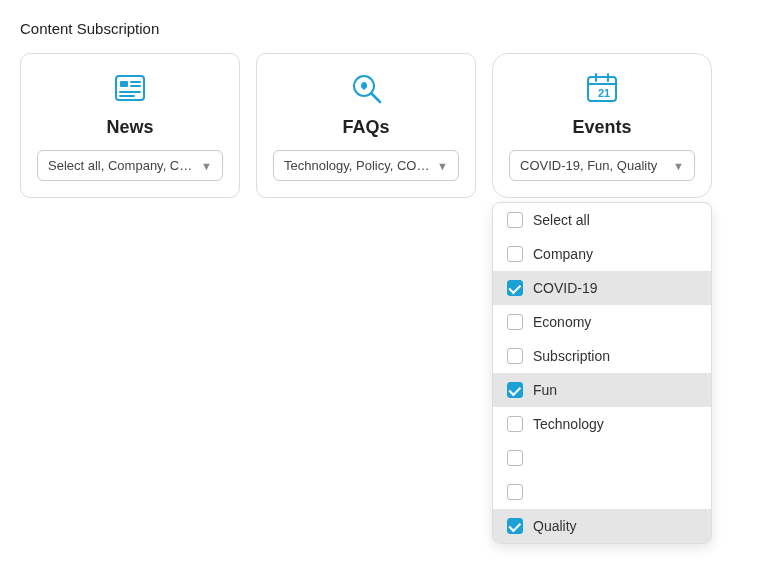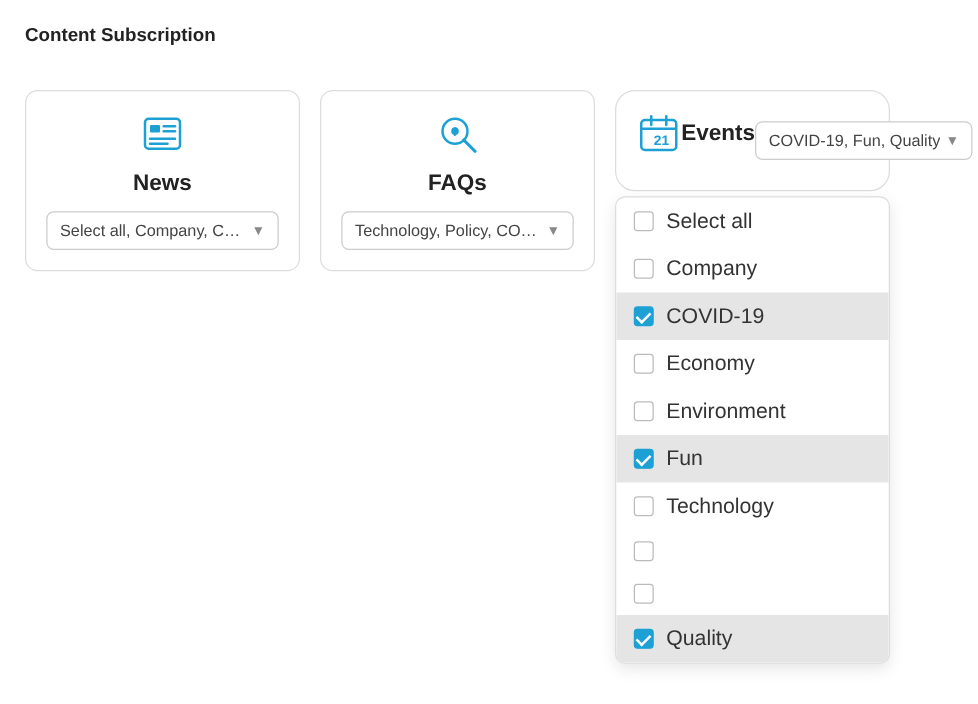--- a/index.html
+++ b/index.html
@@ -7,22 +7,22 @@
       font-family: -apple-system, BlinkMacSystemFont, 'Segoe UI', sans-serif;
       background: #fff;
       color: #333;
       font-size: 14px;
       padding: 20px;
       width: 782px;
       min-height: 563px;
     }
     .page-title {
       font-size: 15px;
-      font-weight: 700;
-      margin-bottom: 35px;
+      font-weight: 400;
+      margin-bottom: 16px;
       color: #222;
     }
     .cards-row {
       display: flex;
       gap: 16px;
       align-items: flex-start;
     }
     .card {
       border: 1px solid #ddd;
       border-radius: 10px;
@@ -77,38 +77,39 @@
       flex-direction: column;
       align-items: center;
       position: relative;
     }
     .events-card {
       border: 1px solid #ddd;
       border-radius: 16px;
       padding: 16px;
       width: 220px;
       display: flex;
+      flex-direction: column;
       align-items: center;
       background: #fff;
     }
     .dropdown-panel {
       width: 220px;
       border: 1px solid #ddd;
       border-radius: 8px;
       background: #fff;
       margin-top: 4px;
       box-shadow: 0 4px 12px rgba(0,0,0,0.1);
       overflow: hidden;
     }
     .dropdown-item {
       display: flex;
       align-items: center;
       padding: 9px 14px;
       cursor: pointer;
-      font-size: 17px;
+      font-size: 14px;
       color: #333;
       gap: 10px;
     }
     .dropdown-item.checked {
       background: #e5e5e5;
     }
     .checkbox {
       width: 16px;
       height: 16px;
       border: 1.5px solid #bbb;
@@ -207,21 +208,21 @@
         <div class="dropdown-item checked">
           <div class="checkbox active"></div>
           <span class="item-label">COVID-19</span>
         </div>
         <div class="dropdown-item">
           <div class="checkbox"></div>
           <span class="item-label">Economy</span>
         </div>
         <div class="dropdown-item">
           <div class="checkbox"></div>
-          <span class="item-label">Environment</span>
+          <span class="item-label">Subscription</span>
         </div>
         <div class="dropdown-item checked">
           <div class="checkbox active"></div>
           <span class="item-label">Fun</span>
         </div>
         <div class="dropdown-item">
           <div class="checkbox"></div>
           <span class="item-label">Technology</span>
         </div>
         <div class="dropdown-item">

